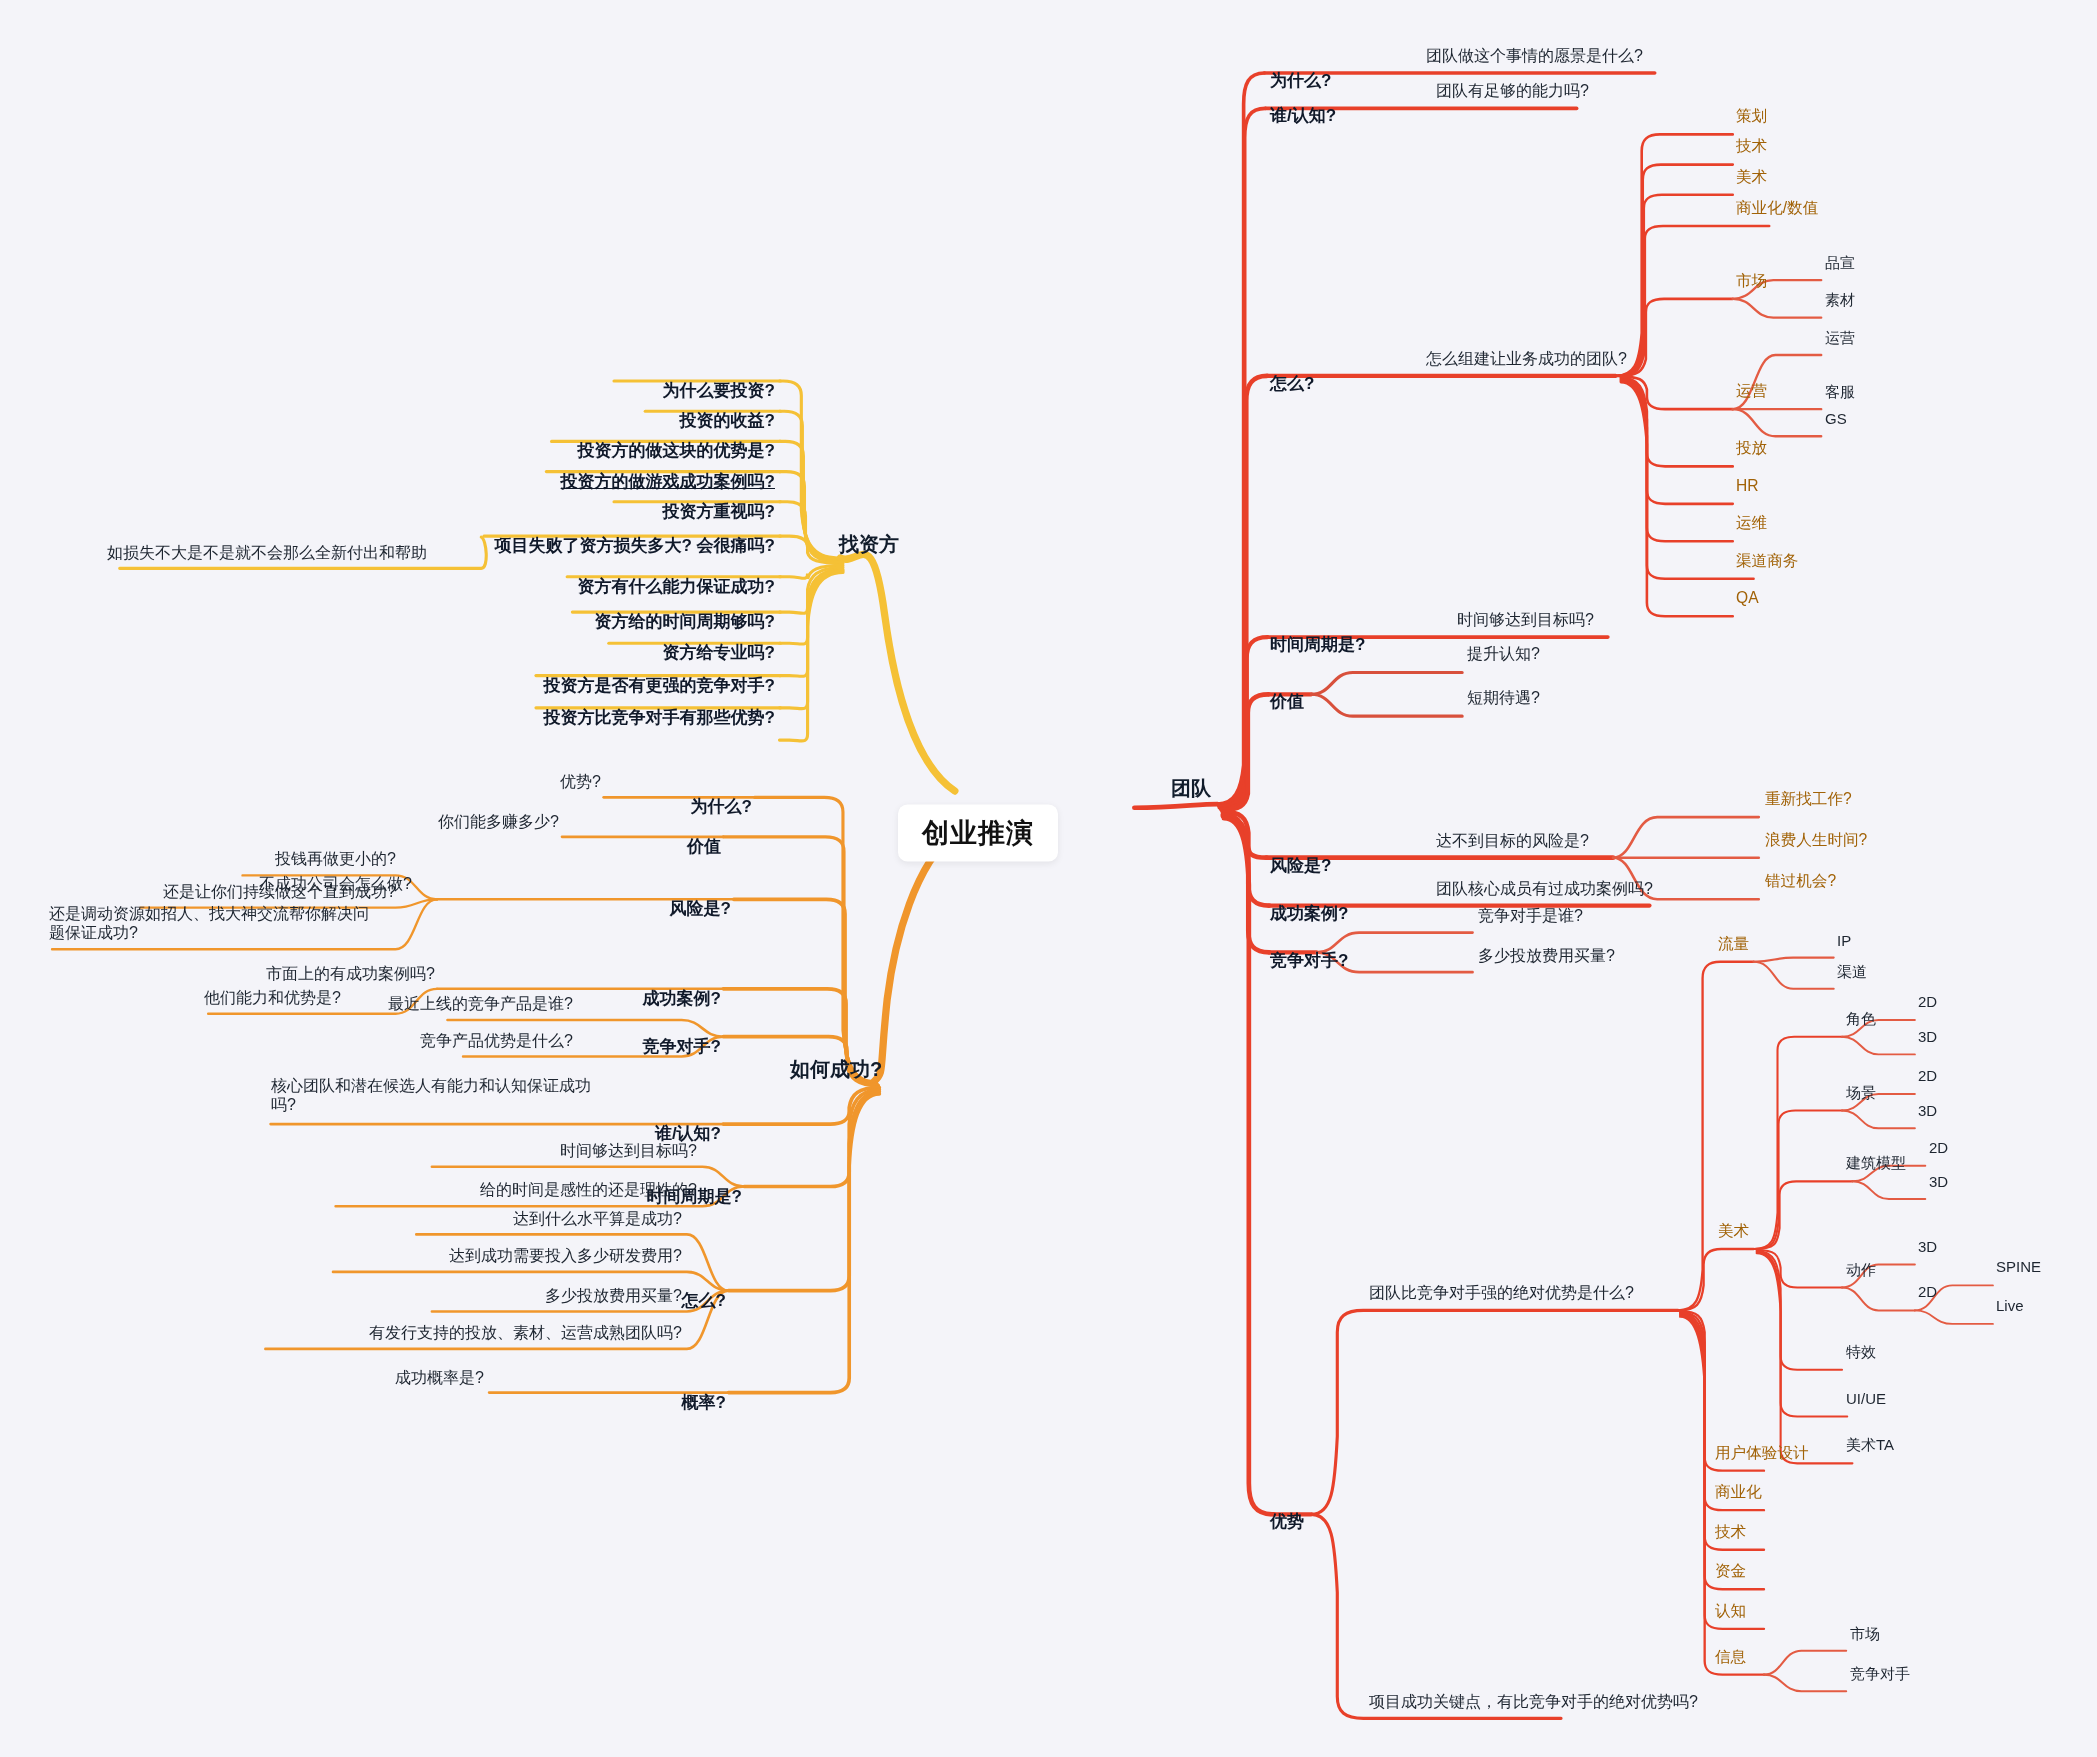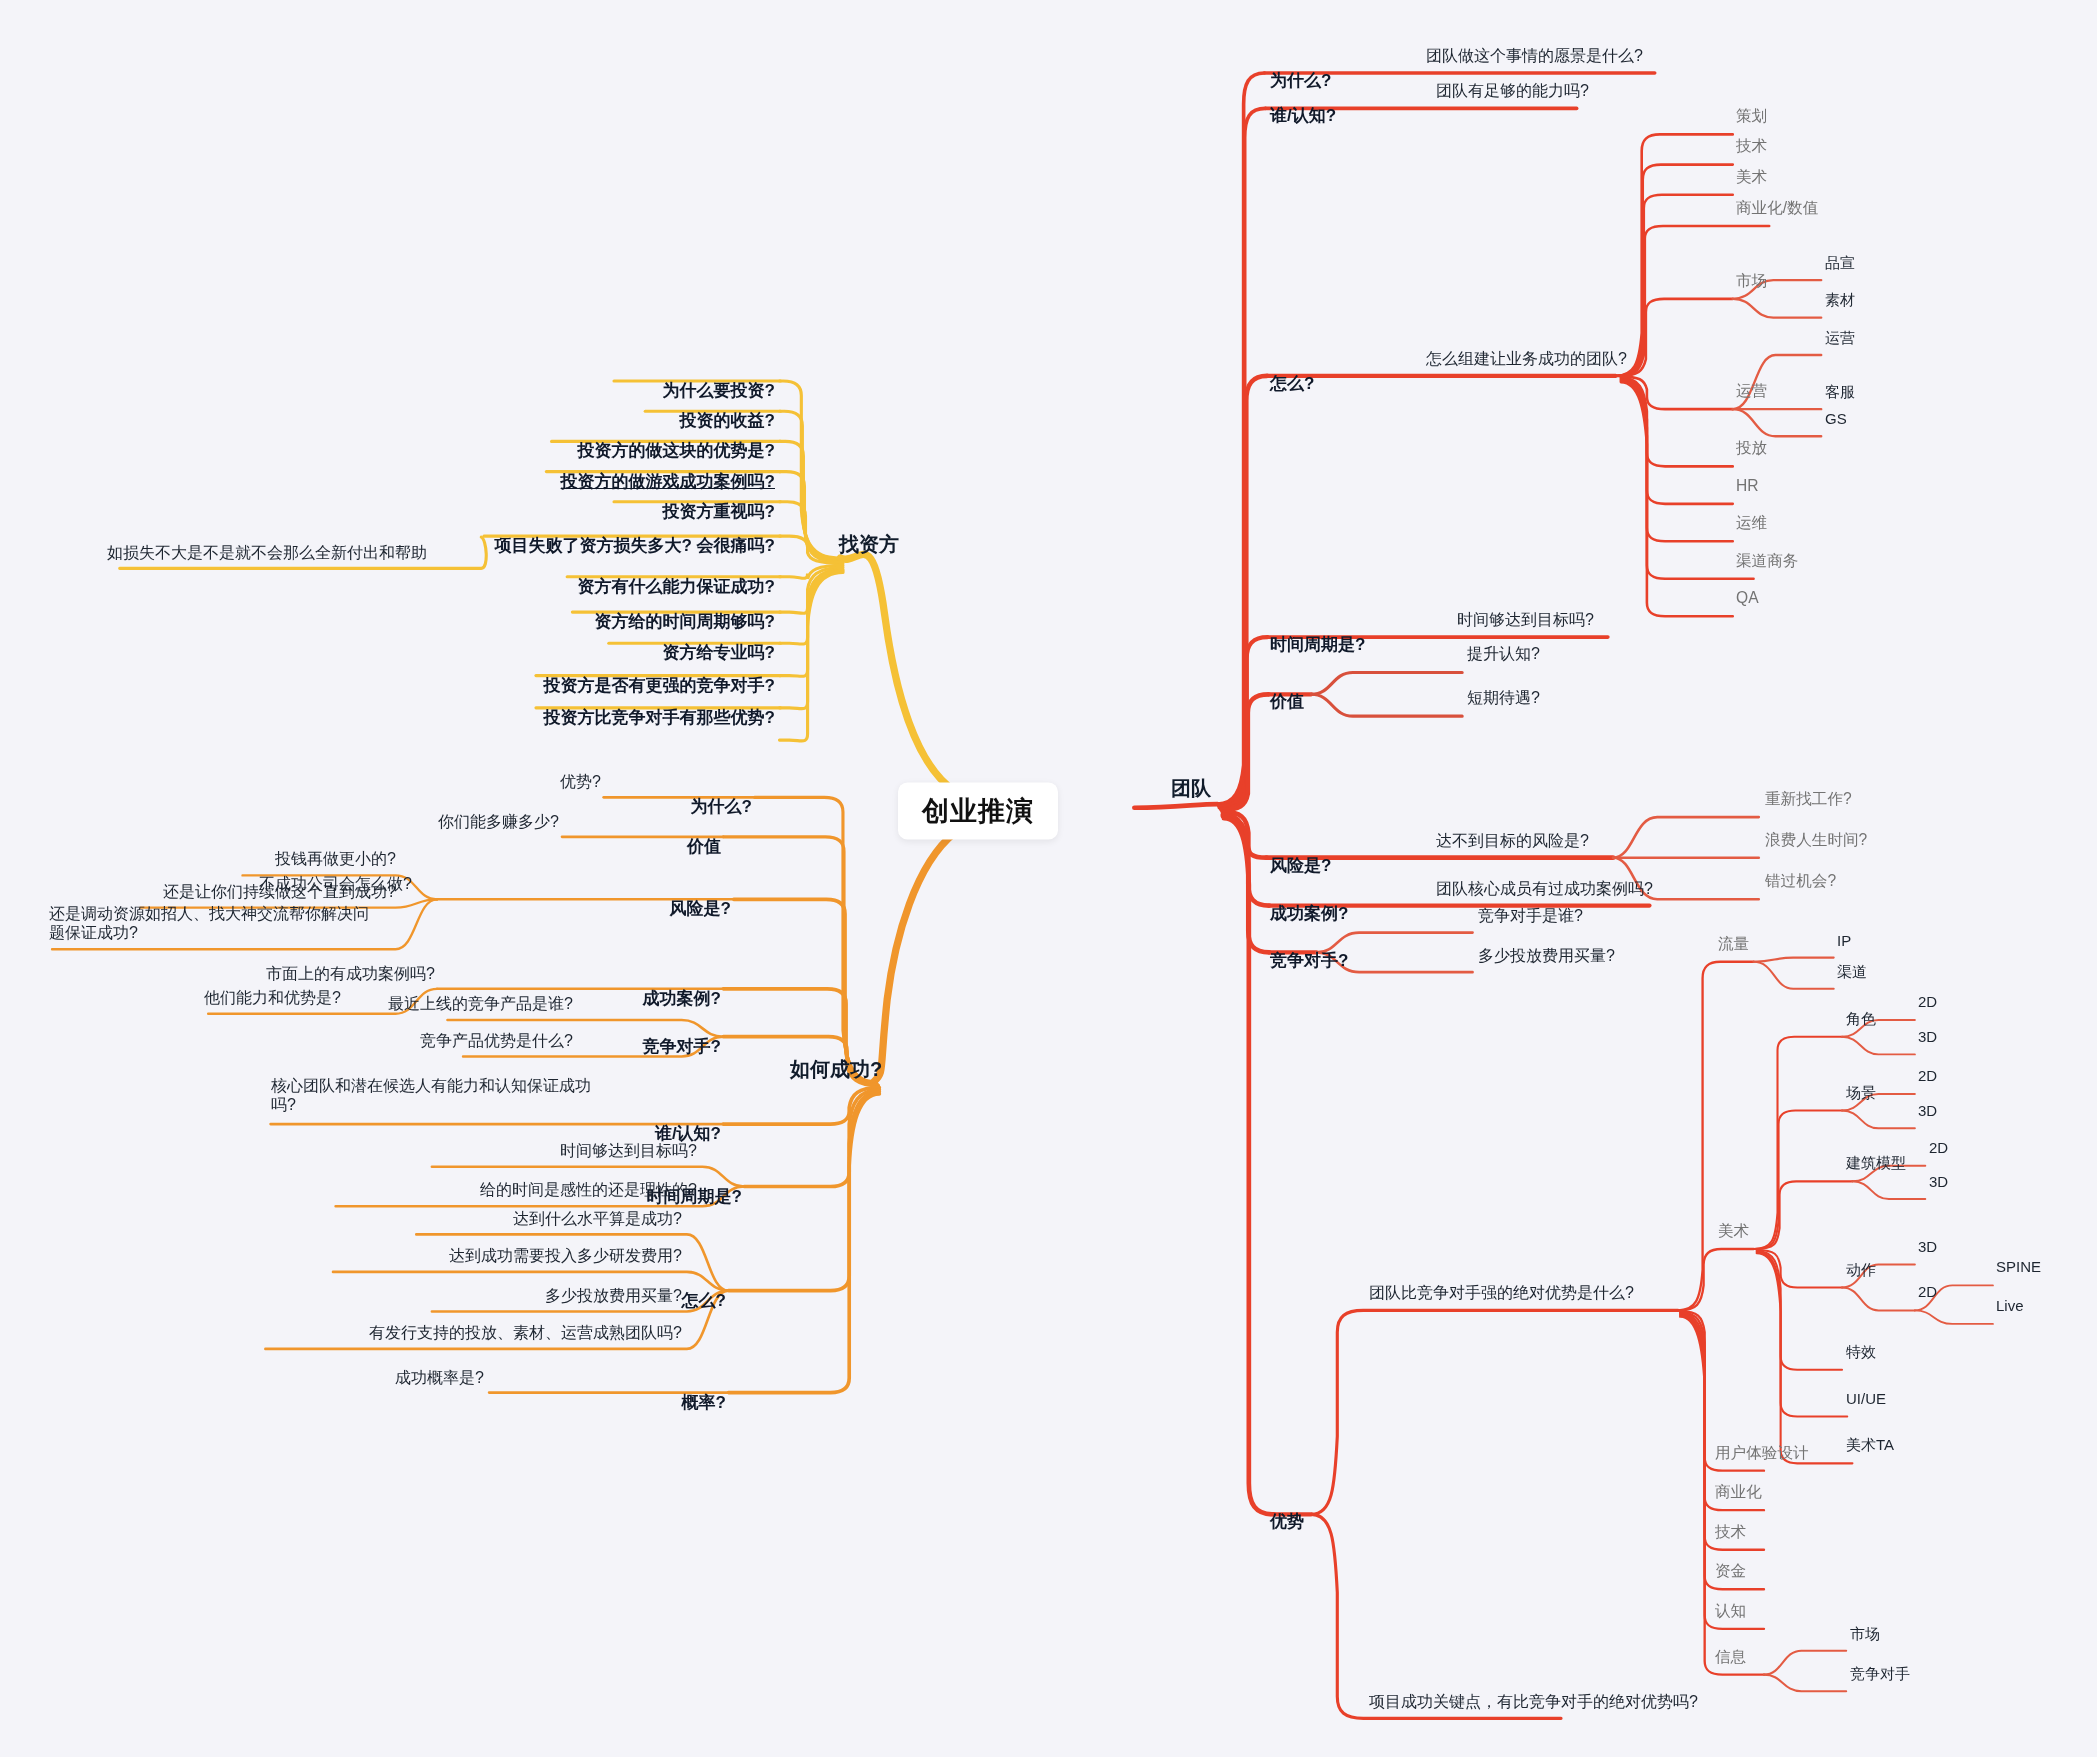--- a/index.html
+++ b/index.html
@@ -19,21 +19,21 @@
     box-shadow:0 2.1px 7.3px rgba(0,0,0,.07);
     padding:12.5px 24px;font-size:27px;font-weight:700;color:#111;
     letter-spacing:1px;
   }
   
   .lvl1{font-size:20px;font-weight:700;color:#111c2b;}
   
   .lvl2{font-size:17px;font-weight:700;color:#10192a;margin-top:25px;}
   
   .lvl3{font-size:16px;font-weight:400;color:#1d2530;}
-  .lvl4{font-size:15.6px;font-weight:400;color:#737373;}
+  .lvl4{font-size:15.6px;font-weight:400;color:#a16207;}
   .lvl5{font-size:15px;font-weight:400;color:#1d2530;}
   
   .ra{transform:translateX(-100%);}
   
   #watermark{
     position:absolute;right:21px;bottom:25px;
     font-size:58px;font-weight:700;color:#b9bcc2;opacity:.75;
     letter-spacing:2.1px;user-select:none;
   }
 </style>
@@ -241,21 +241,21 @@
       <path d="M3680 2518 C 3716 2518 3716 2470 3752 2470 L3830 2470" stroke-width="3.6"></path>
       <path d="M3680 2518 C 3716 2518 3716 2544 3752 2544 L3830 2544" stroke-width="3.6"></path>
     </g>
 
     <g fill="none" stroke="#e35b43" stroke-linecap="round">
       <path d="M3390 3218 C 3426 3218 3426 3172 3462 3172 L3548 3172" stroke-width="4"></path>
       <path d="M3390 3218 C 3426 3218 3426 3250 3462 3250 L3548 3250" stroke-width="4"></path>
     </g>
   </svg>
 
-  <div id="root-node" class="node" style="left:978px;top:811px;transform:translate(-50%,-50%);">
+  <div id="root-node" class="node" style="left:978px;top:833px;transform:translate(-50%,-50%);">
     <span>创业推演</span>
   </div>
 
   <div class="node lvl1" style="left:1171px;top:777px;">
     <span>团队</span>
   </div>
 
   <div class="node lvl2" style="left:1270px;top:46px;">
     <span>为什么?</span></div>
   <div class="node lvl3" style="left:1426px;top:47px;">

